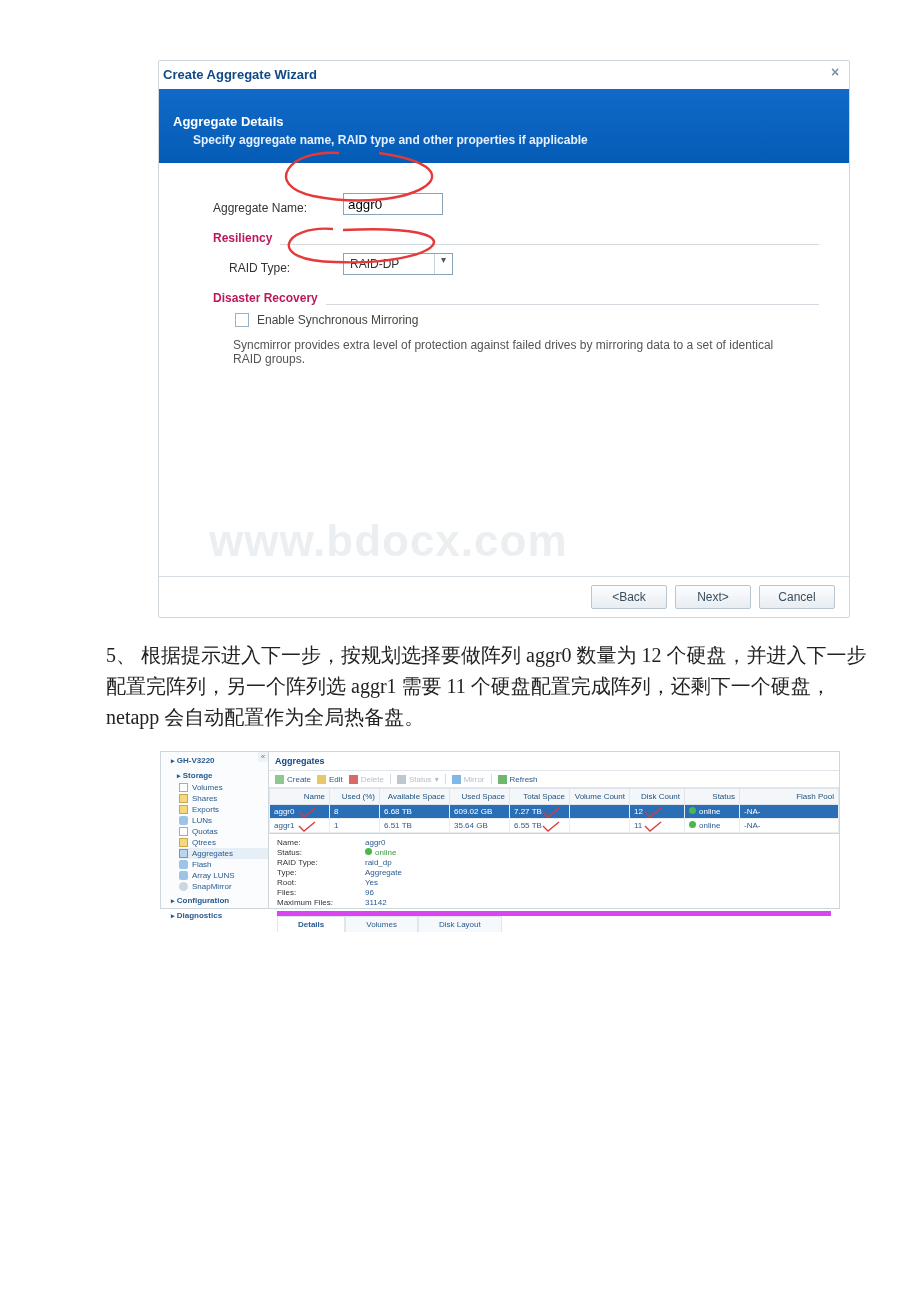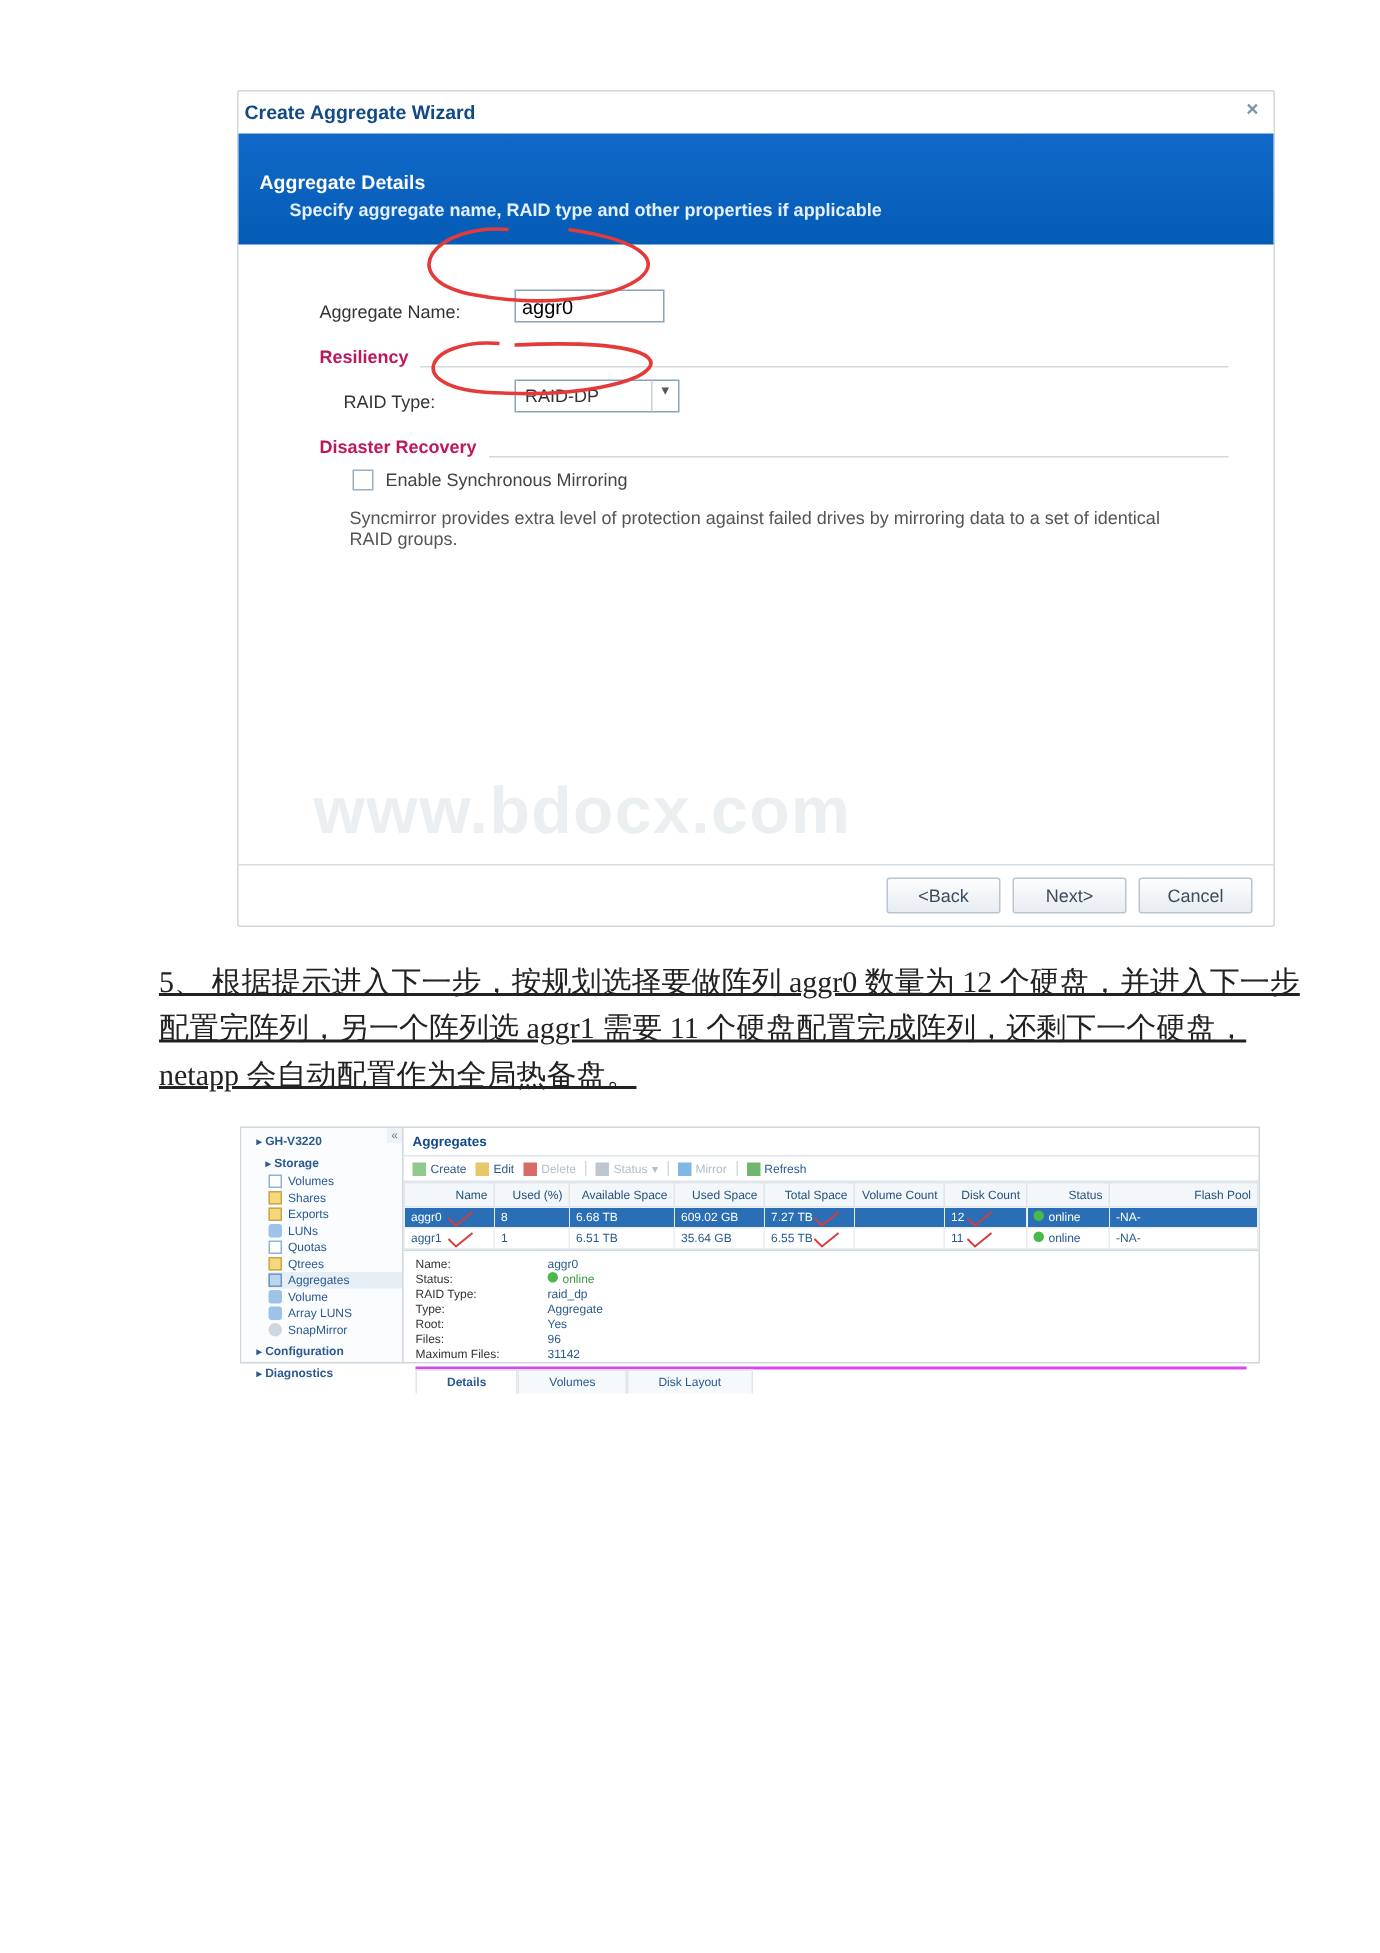--- a/index.html
+++ b/index.html
@@ -160,21 +160,20 @@
   .scribble svg { overflow: visible; }
 
   
   .para {
     width: 770px;
     margin: 22px auto 18px 106px;
     font-size: 20px;
     line-height: 1.55;
     color: #222;
     font-family: "Songti SC", SimSun, serif;
-    text-decoration: underline;
   }
 
   
   .mgr {
     width: 680px;
     margin-left: 160px;
     font-size: 8px;
     color: #333;
     border: 1px solid #cfd7de;
   }
@@ -289,21 +288,21 @@
     border-top: 1px solid #cfd7de;
     padding: 4px 8px 2px 8px;
   }
   .kv { display: flex; gap: 8px; margin-bottom: 1px; }
   .kv .k { width: 80px; color: #333; }
   .kv .v { color: #2a5a8f; }
   .kv .v.green { color: #3c9a3c; }
   .tabs2 {
     display: flex;
     margin-top: 4px;
-    border-top: 2px solid #d946ef;
+    border-top: 5px solid #d946ef;
   }
   .tabs2 .t2 {
     padding: 3px 20px;
     border: 1px solid #e0e6eb;
     border-bottom: none;
     color: #2a5a8f;
     background: #f6f9fb;
   }
   .tabs2 .t2.act { background: #fff; font-weight: bold; }
 
@@ -407,21 +406,21 @@
         <li>
             <span class="nic ic-folder"></span>
             <span>Qtrees</span>
           </li>
         <li class="sel">
             <span class="nic ic-aggr"></span>
             <span>Aggregates</span>
           </li>
         <li>
             <span class="nic ic-db"></span>
-            <span>Volume</span>
+            <span>Flash</span>
           </li>
         <li>
             <span class="nic ic-db"></span>
             <span>Array LUNS</span>
           </li>
         <li>
             <span class="nic ic-gear"></span>
             <span>SnapMirror</span>
           </li>
       </ul>

